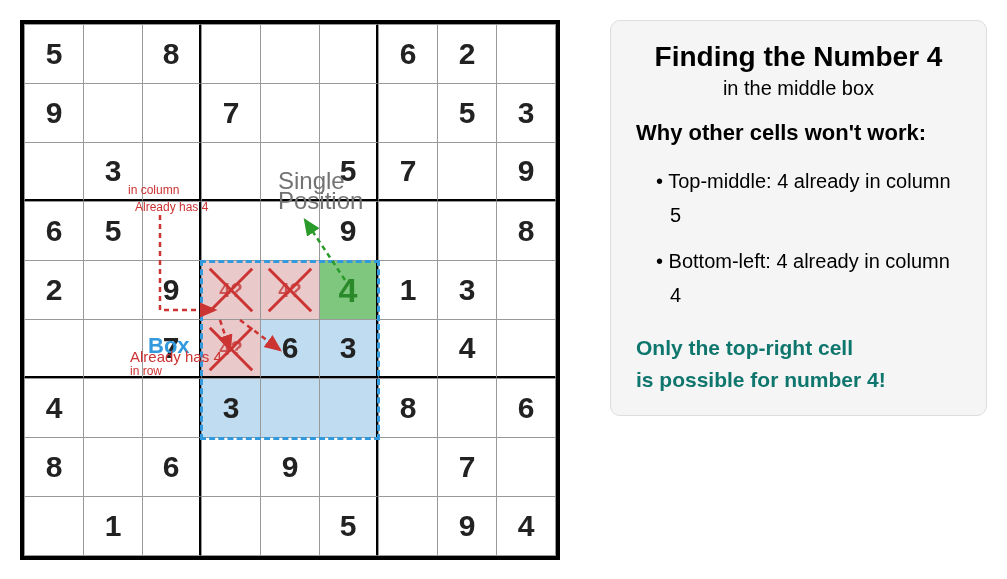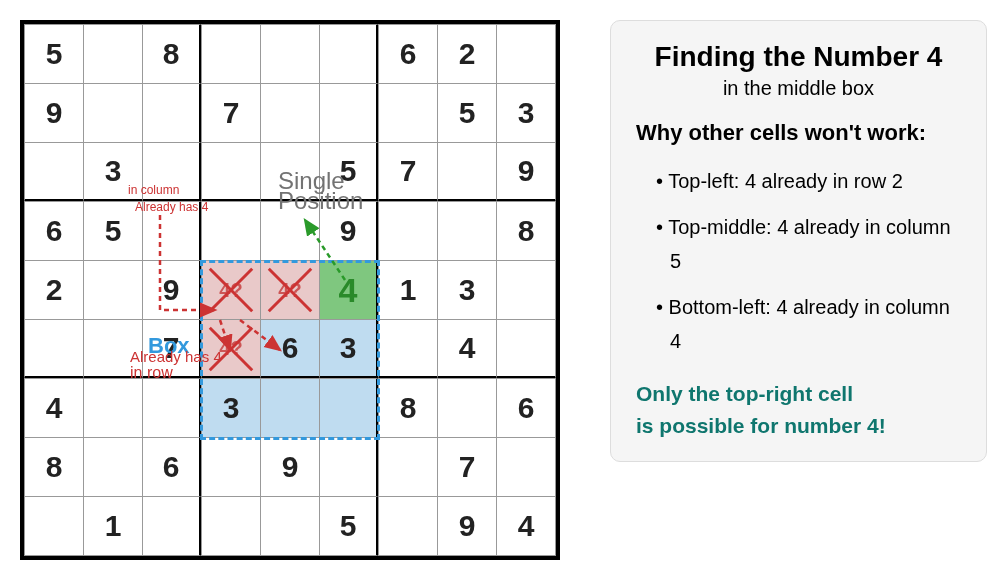--- a/index.html
+++ b/index.html
@@ -232,31 +232,30 @@
     <path d="M 140 195 L 140 290 L 195 290" stroke="#cc3333" stroke-width="2.5" stroke-dasharray="5,4" fill="none" marker-end="url(#arrowred)"></path>
     <path d="M 200 300 L 210 330" stroke="#cc3333" stroke-width="2.5" stroke-dasharray="5,4" fill="none" marker-end="url(#arrowred)"></path>
     <path d="M 220 300 L 260 330" stroke="#cc3333" stroke-width="2.5" stroke-dasharray="5,4" fill="none" marker-end="url(#arrowred)"></path>
     <path d="M 325 260 L 285 200" stroke="#2a9a2a" stroke-width="2.5" stroke-dasharray="5,4" fill="none" marker-end="url(#arrowgreen)"></path>
   </svg>
 
   <div class="annotation anno-red" style="left:108px;top:163px;">in column</div>
   <div class="annotation anno-red" style="left:115px;top:180px;">Already has 4</div>
   <div class="annotation anno-blue" style="left:128px;top:313px;">Box</div>
   <div class="annotation anno-red" style="left:110px;top:328px;font-size:15px;">Already has 4</div>
-  <div class="annotation anno-red" style="left:110px;top:344px;font-size:16px;">in row</div>
+  <div class="annotation anno-red" style="left:110px;top:344px;font-size:12px;">in row</div>
   <div class="annotation anno-green" style="left:258px;top:147px;">Single</div>
   <div class="annotation anno-green" style="left:258px;top:167px;">Position</div>
 </div>
 
 <div class="info-panel">
   <div class="info-title">Finding the Number 4</div>
   <div class="info-subtitle">in the middle box</div>
   <div class="info-heading">Why other cells won't work:</div>
   <ul class="info-list">
-    <li>Top-left: 4 already in row 2</li>
     <li>Top-middle: 4 already in column 5</li>
     <li>Bottom-left: 4 already in column 4</li>
   </ul>
   <div class="info-conclusion">
     <span>Only the top-right cell</span><br>
     <span>is possible for number 4!</span>
   </div>
 </div>
 
 </body></html>

